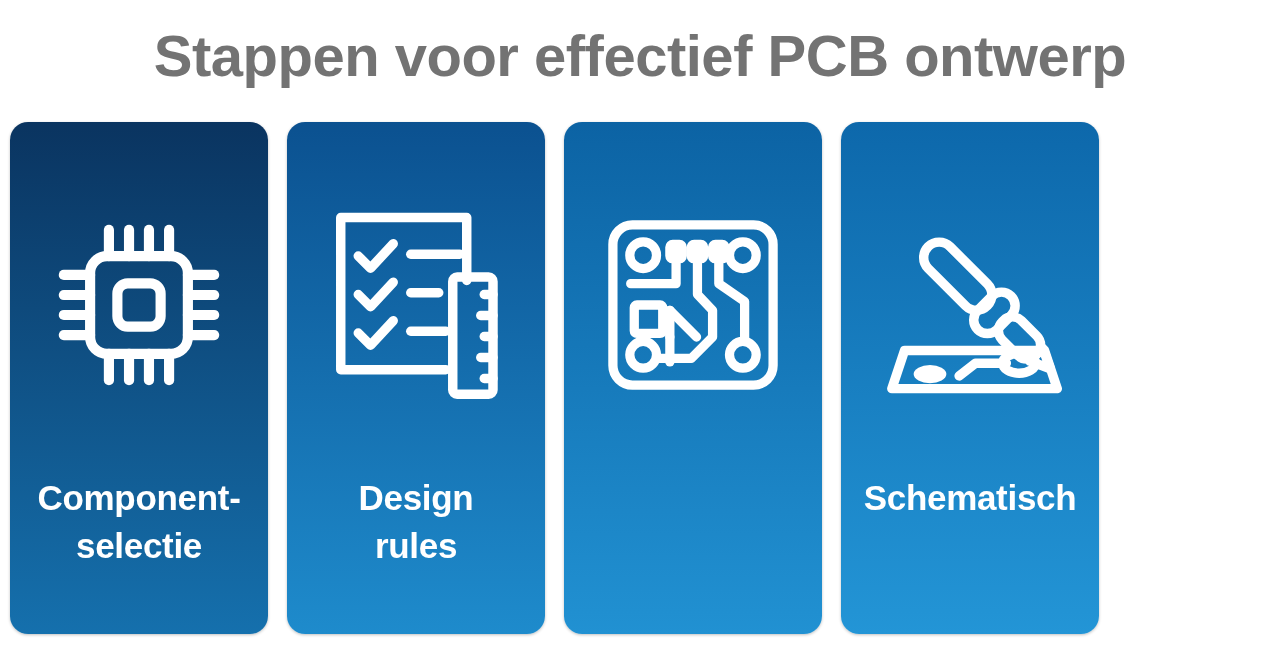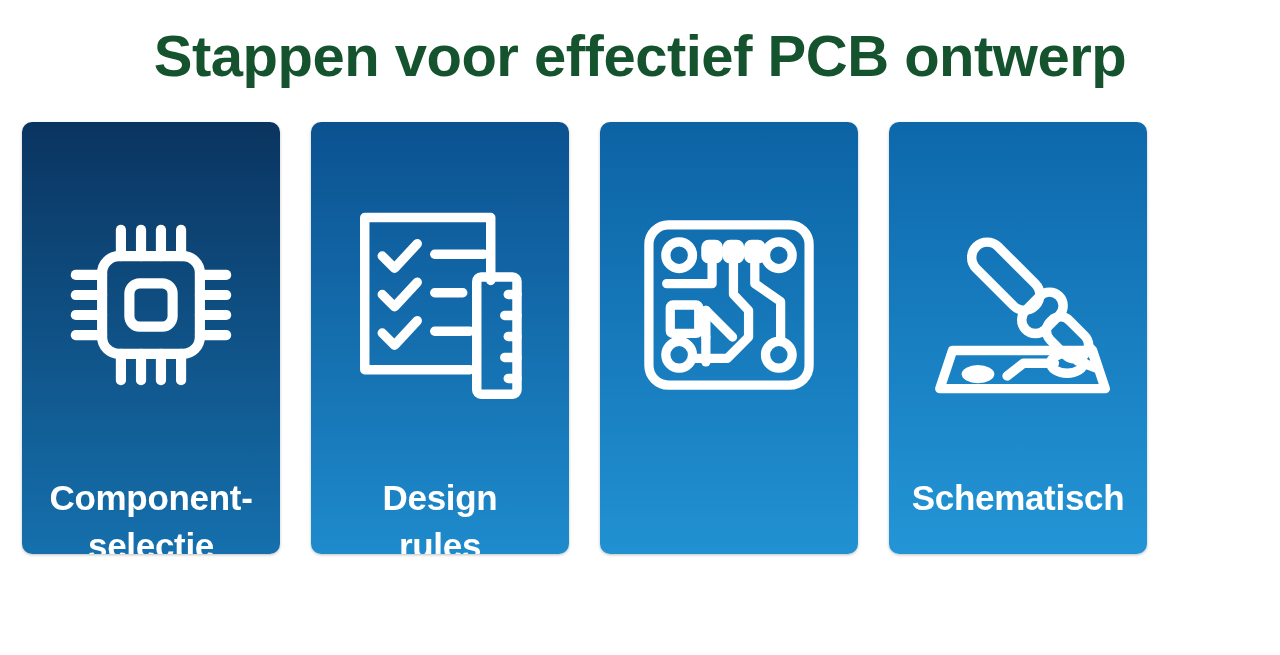--- a/index.html
+++ b/index.html
@@ -44,29 +44,28 @@
     left: 10px;
     top: 122px;
     width: 1260px;
     height: 512px;
     display: flex;
     gap: 19px;
   }
   .card {
     position: relative;
     width: 258px;
-    height: 432px;
-    border-radius: 10px;
+    height: 512px;
+    border-radius: 18px;
     box-sizing: border-box;
     display: flex;
     flex-direction: column;
     align-items: center;
     overflow: hidden;
     box-shadow: 0 1px 3px rgba(0,0,0,0.25);
-    margin-left: 12px;
   }
   .card-icon {
     position: absolute;
     left: 0;
     right: 0;
     top: 78px;
     height: 210px;
     display: flex;
     align-items: center;
     justify-content: center;
@@ -86,21 +85,21 @@
     font-weight: bold;
     line-height: 1.38;
     letter-spacing: -0.3px;
     white-space: pre-line;
   }
 </style>
 </head>
 <body style="background: rgb(255, 255, 255);">
 
 <div class="title-bar">
-  <h1 class="page-title" style="color: #14532d;">Stappen voor effectief PCB ontwerp</h1>
+  <h1 class="page-title" style="color: #737373;">Stappen voor effectief PCB ontwerp</h1>
 </div>
 
 <div class="cards-row">
 
   <div class="card" id="card-0" style="background: linear-gradient(rgb(10, 52, 96) 0%, rgb(21, 112, 173) 100%);">
     <div class="card-icon">
       <svg width="188" height="188" viewBox="0 0 100 100" fill="none" stroke="#ffffff" stroke-width="5.4" stroke-linecap="round" stroke-linejoin="round">
         <rect x="24" y="24" width="52" height="52" rx="9"></rect>
         <rect x="38.5" y="38.5" width="23" height="23" rx="5.5"></rect>
 

